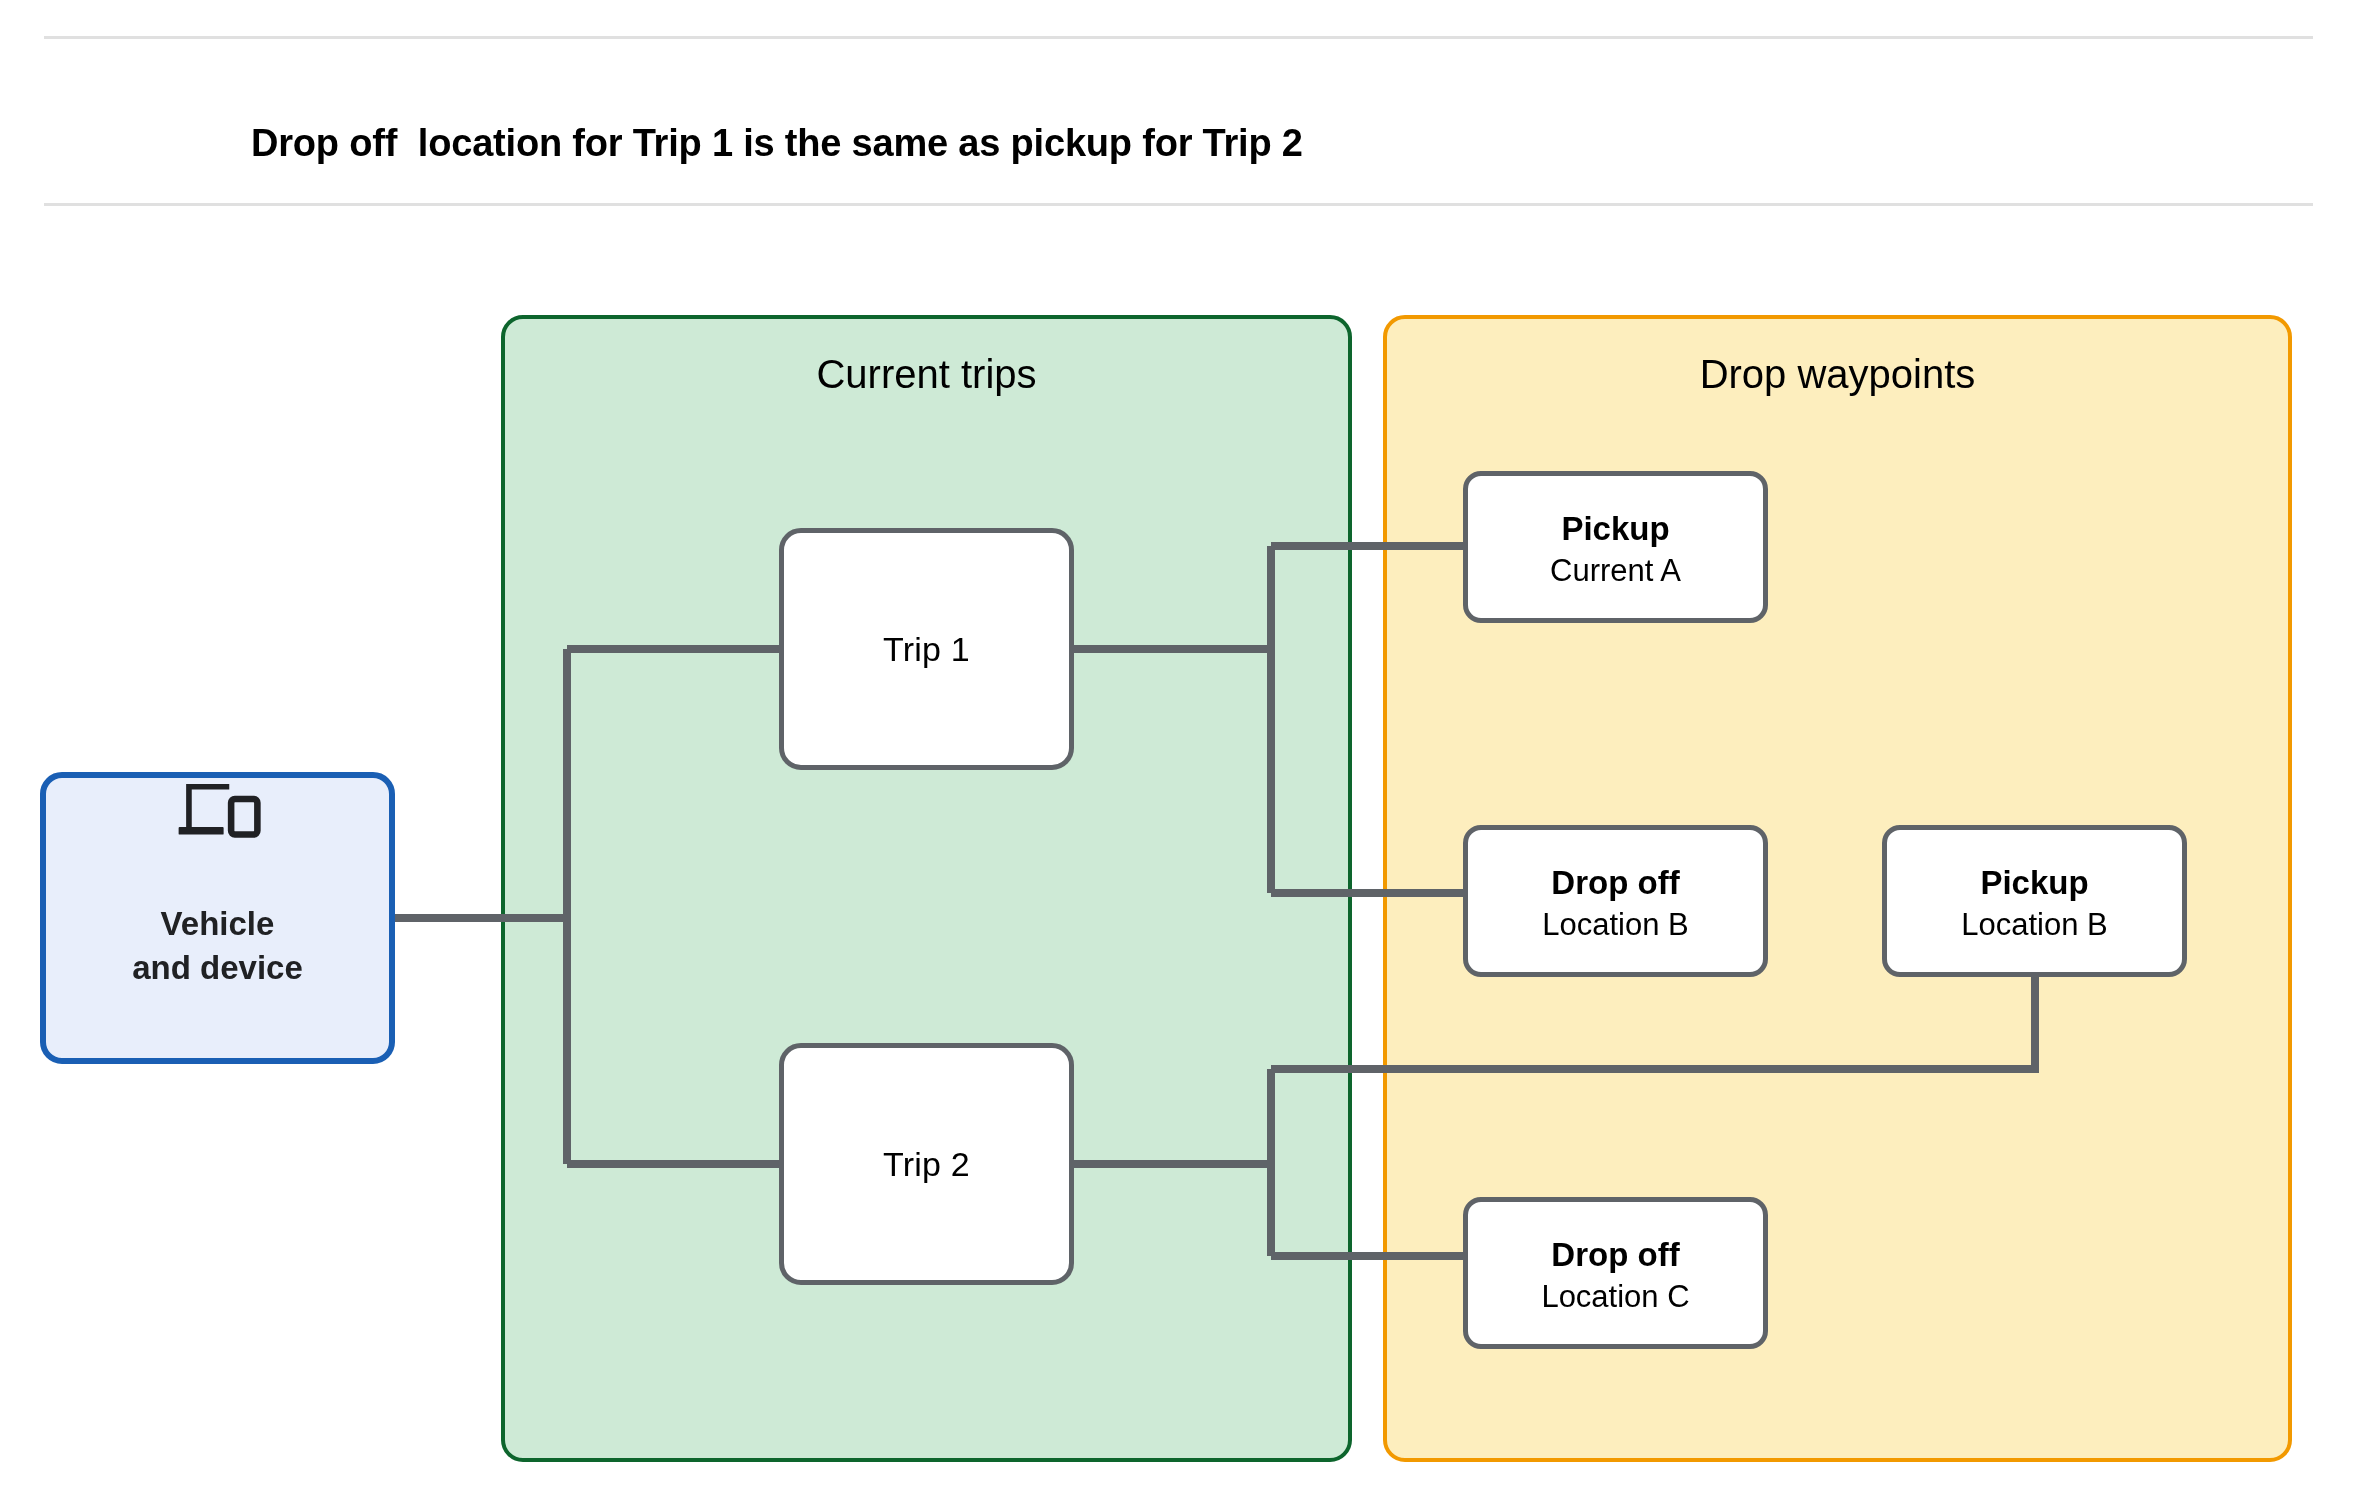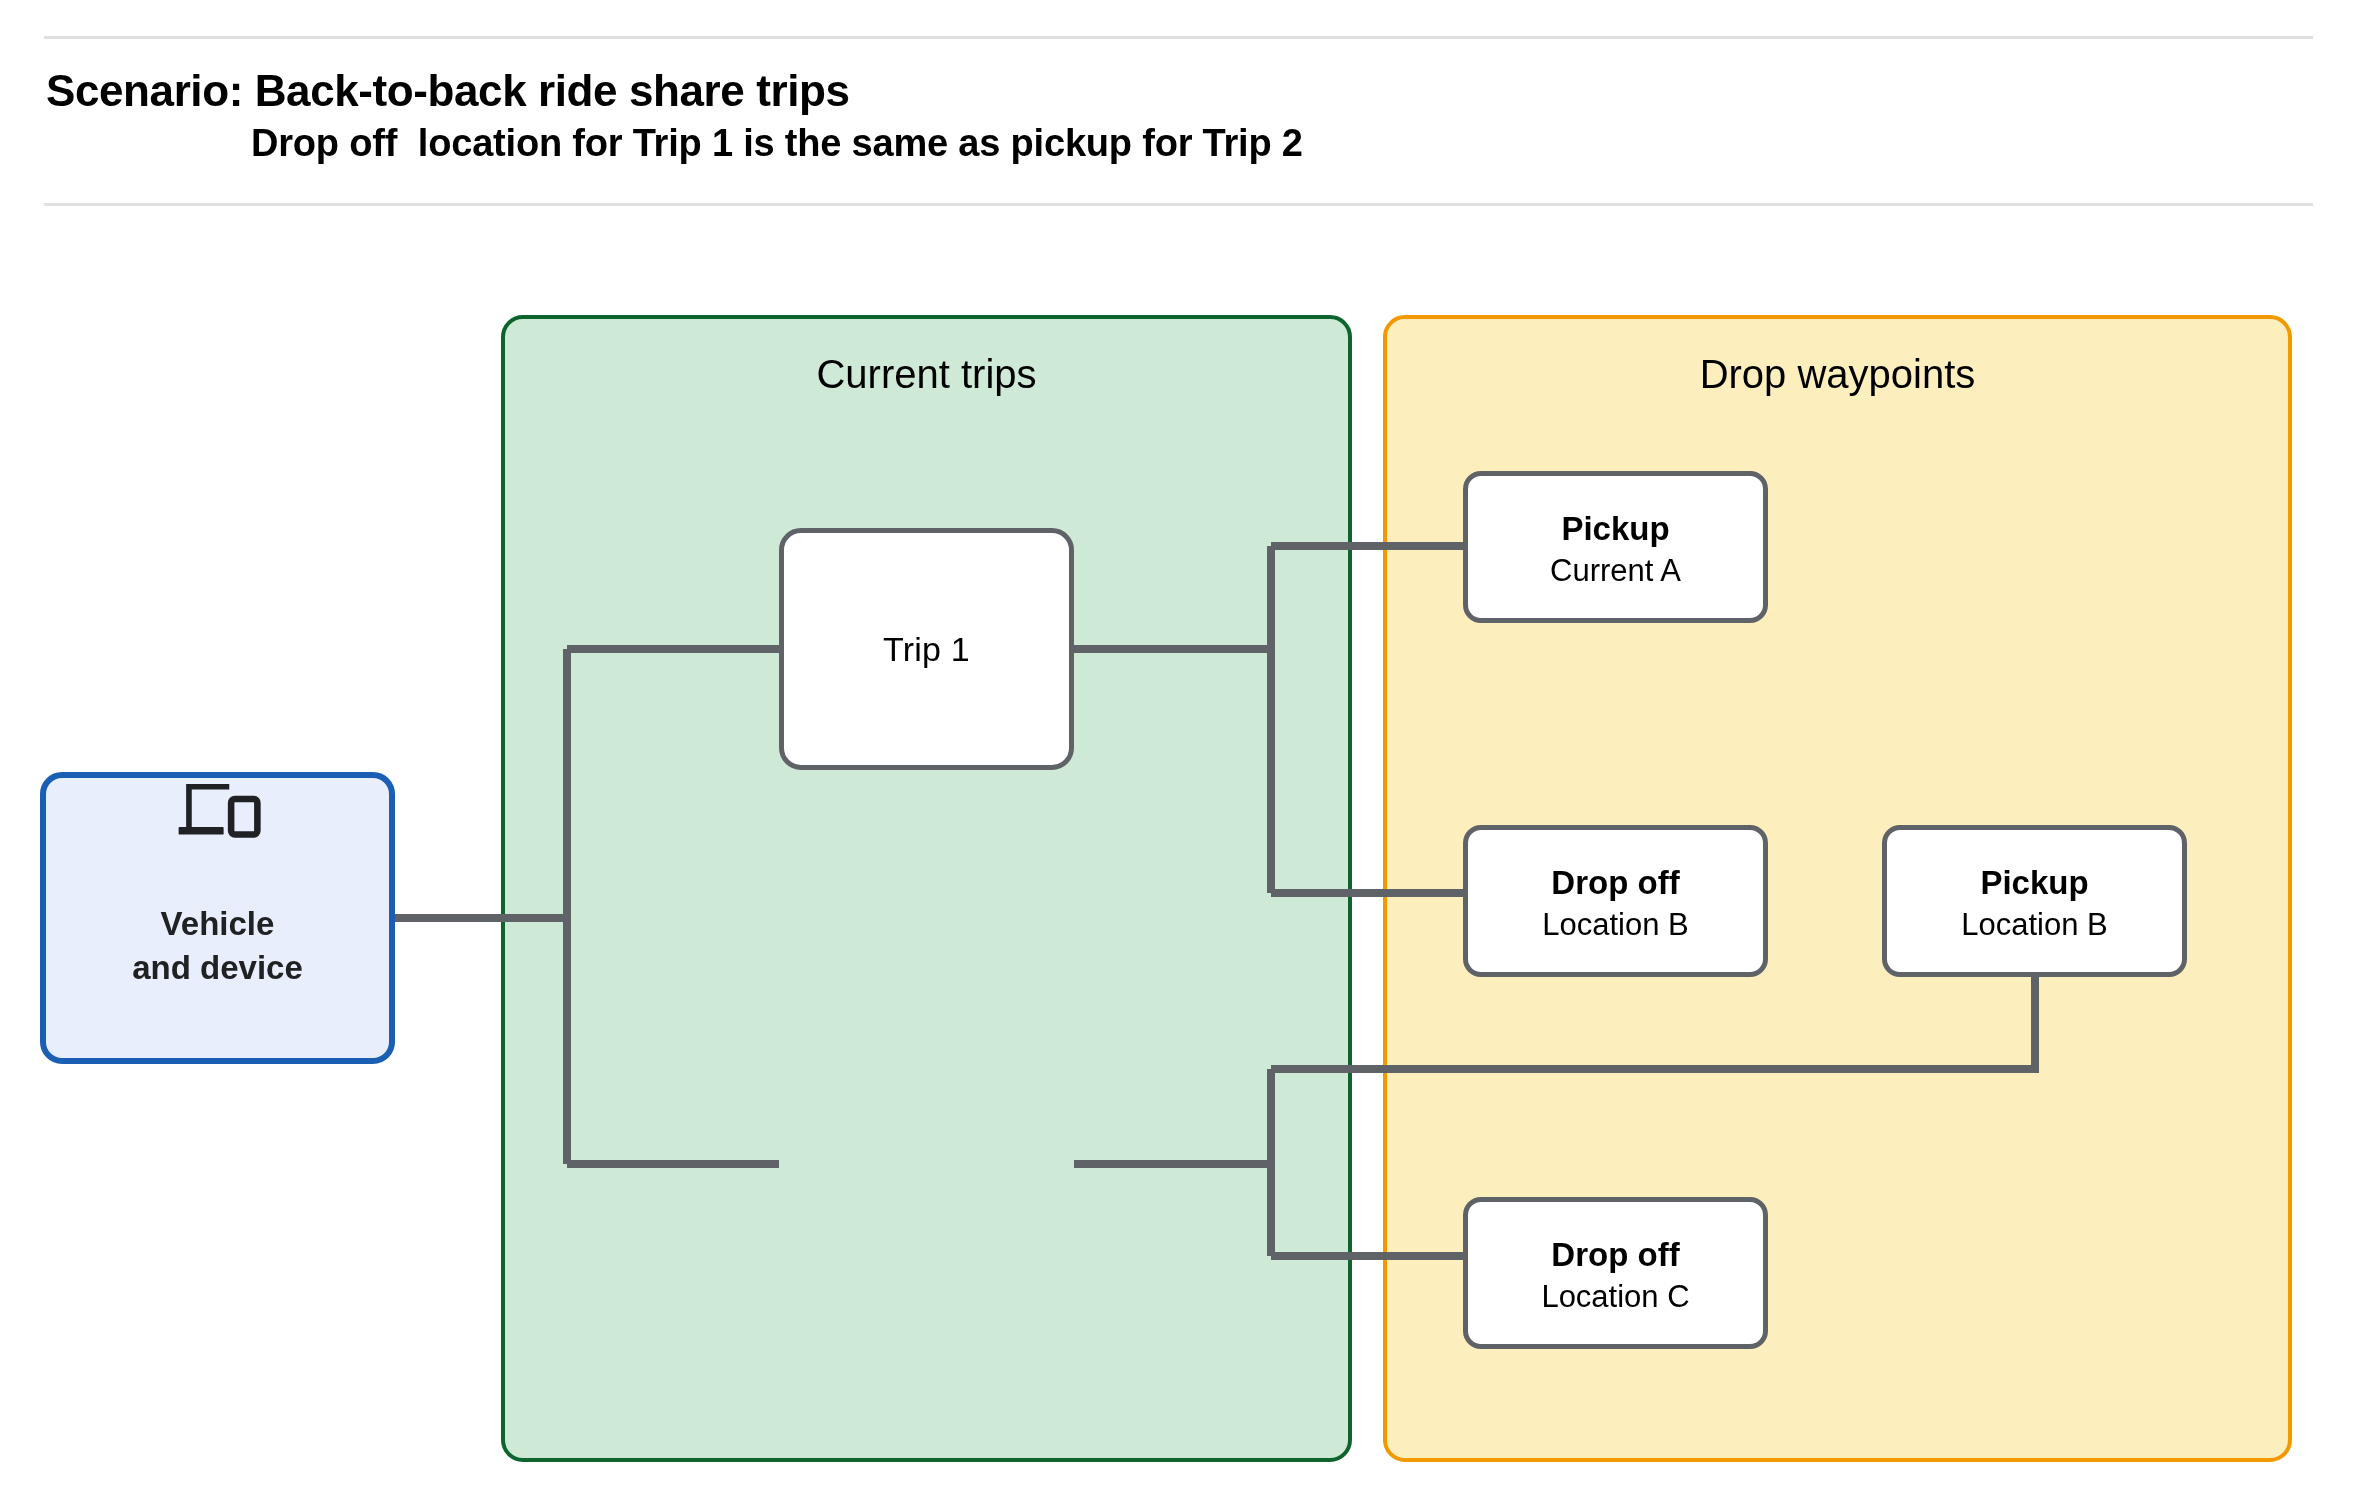--- a/index.html
+++ b/index.html
@@ -141,21 +141,20 @@
     line-height: 1.32;
     white-space: pre-line;
     color: #202124;
   }
 </style>
 </head>
 <body>
 
 <div id="header-block">
   <div class="hrule top"></div>
-  <div id="scenario-title">Scenario: Back-to-back ride share trips</div>
   <div id="scenario-subtitle">Drop off  location for Trip 1 is the same as pickup for Trip 2</div>
   <div class="hrule bottom"></div>
 </div>
 
 <div id="diagram-stage">
 
   <svg id="diagram-svg" viewBox="0 0 2357 1497">
 
     <rect x="503" y="317" width="847" height="1143" rx="20" ry="20" fill="#ceead6" stroke="#0d652d" stroke-width="4"></rect>
 
@@ -202,20 +201,23 @@
       <rect x="62" y="22" width="28" height="38" rx="4" fill="none" stroke="#202124" stroke-width="7"></rect>
     </svg>
     <div class="veh-label">Vehicle
 and device</div>
   </div>
 
   <div class="node trip-node" style="left:779px; top:528px; width:295px; height:242px;">
     <span>Trip 1</span>
   </div>
 
+  <div class="node trip-node" style="left:779px; top:1043px; width:295px; height:242px;">
+    <span>Trip 2</span>
+  </div>
 
   <div class="node waypoint-node" style="left:1463px; top:471px; width:305px; height:152px;">
     <span class="wp-title">Pickup</span>
     <span class="wp-sub">Current A</span>
   </div>
 
   <div class="node waypoint-node" style="left:1463px; top:825px; width:305px; height:152px;">
     <span class="wp-title">Drop off</span>
     <span class="wp-sub">Location B</span>
   </div>

